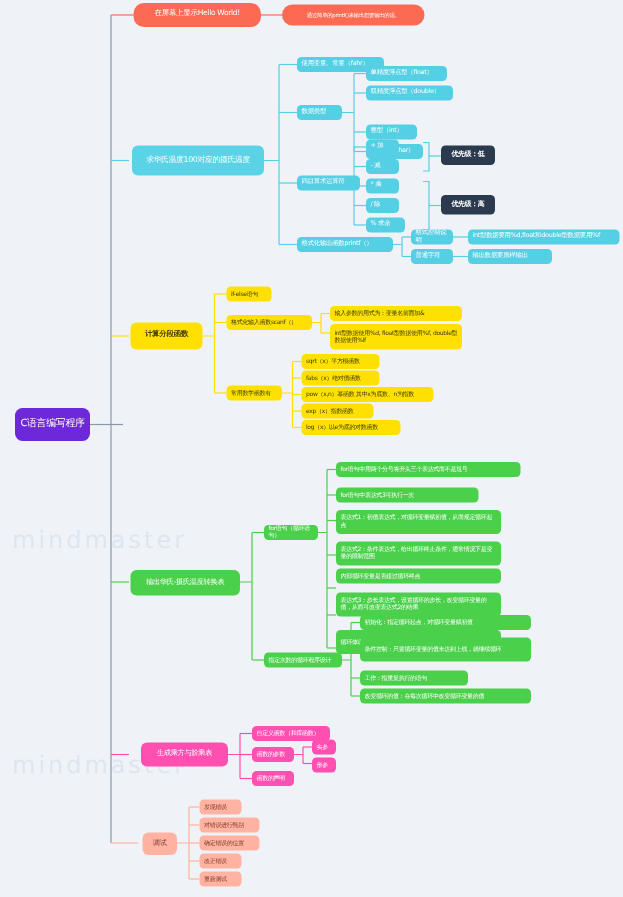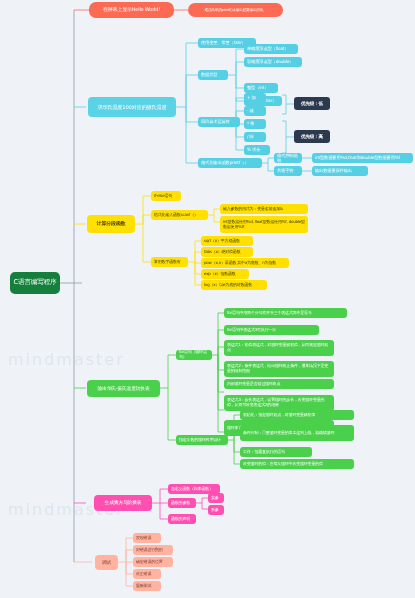--- a/index.html
+++ b/index.html
@@ -27,21 +27,21 @@
     line-height: 1.18;
     letter-spacing: -0.2px;
     display: flex;
     align-items: center;
     padding: 1px 3px;
     overflow: hidden;
     white-space: pre-wrap;
     word-break: break-all;
   }
   .root {
-    background: #15803d;
+    background: #6d28d9;
     border-radius: 5px;
     font-size: 6.6px;
     justify-content: center;
     text-align: center;
   }
   .dark {
     background: #2b3a4f;
     border-radius: 3px;
     font-size: 4.6px;
     justify-content: center;

